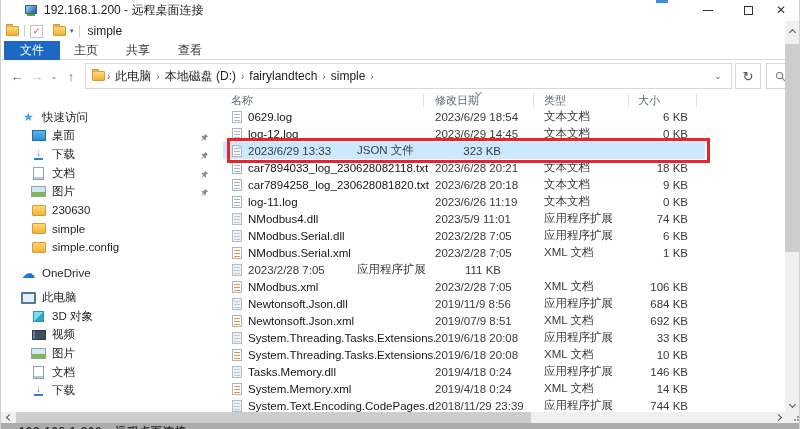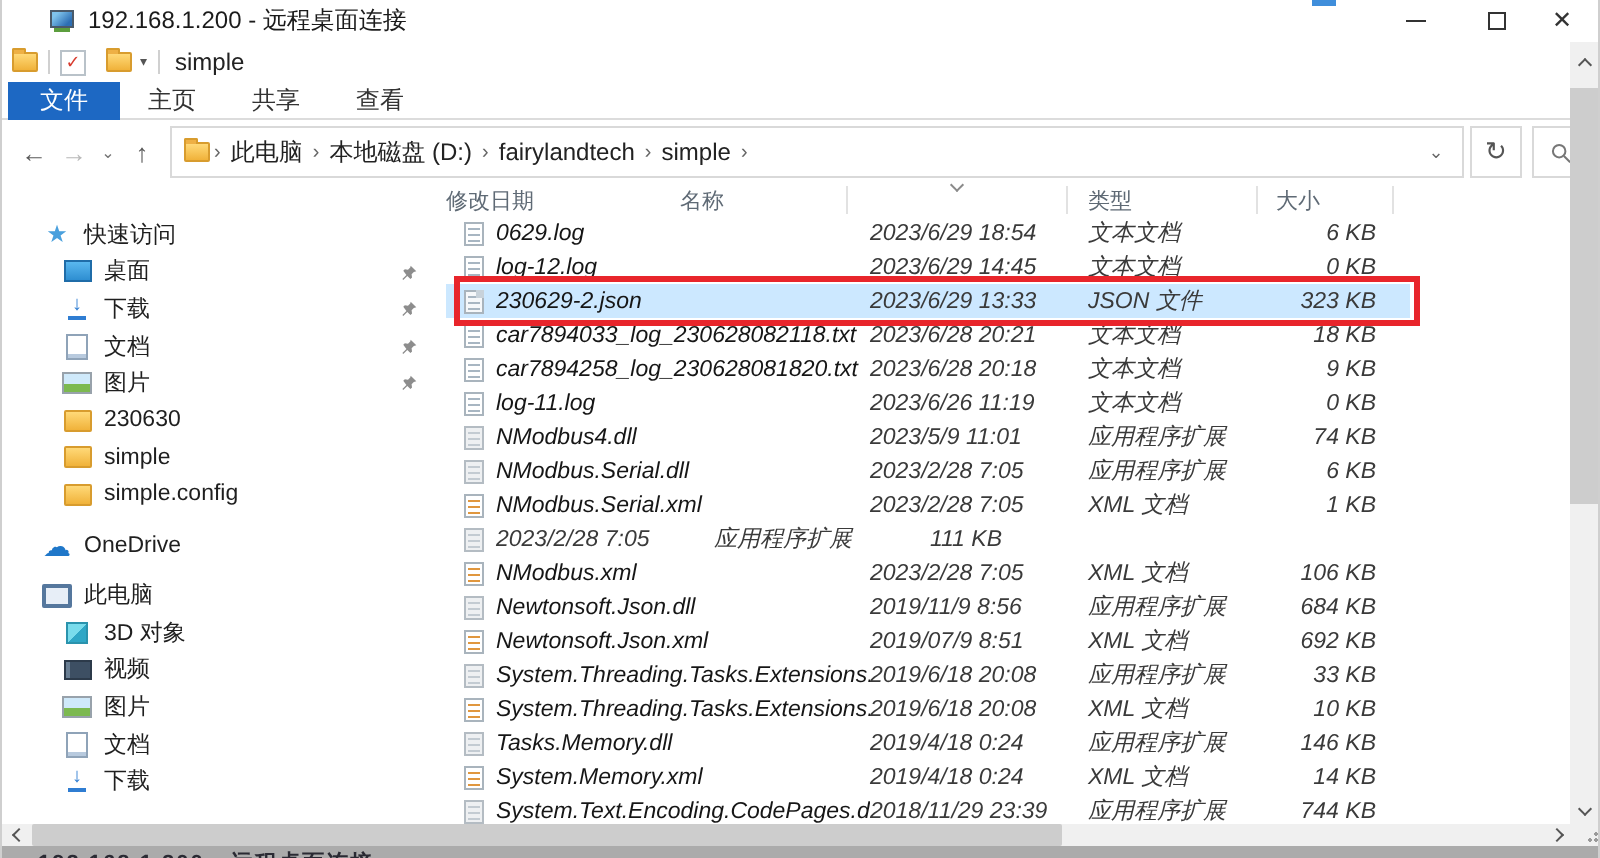--- a/index.html
+++ b/index.html
@@ -82,21 +82,21 @@
   .hc{white-space:nowrap;position:relative;height:16px;display:flex;align-items:center;}
   .hc.c-name{width:212px;padding-left:8px;}
   .hc.c-date{width:109px;}
   .hc.c-type{width:84px;}
   .hc.c-size{width:62px;padding-left:10px;}
   .hsep{position:absolute;top:1px;width:1px;height:14px;background:#e2e2e2;}
   .sort-chev{position:absolute;left:253px;top:-2px;width:6px;height:6px;}
   .sort-chev::before{content:"";position:absolute;left:0;top:0;width:4px;height:4px;border-right:1px solid #8a8a8a;border-bottom:1px solid #8a8a8a;transform:rotate(45deg);}
 
   .rows{position:relative;}
-  .frow{height:17px;display:flex;align-items:center;font-size:11.5px;color:#3a3a3a;width:482px;cursor:default;font-style:italic;}
+  .frow{height:17px;display:flex;align-items:center;font-size:11.5px;color:#3a3a3a;width:482px;cursor:default;}
   .frow.selected{background:var(--sel);}
   .cell-icon{width:13px;margin-left:7px;margin-right:5px;flex:0 0 13px;display:flex;justify-content:center;}
   .cell-name{width:187px;color:#161616;white-space:nowrap;overflow:hidden;}
   .cell-date{width:109px;white-space:nowrap;}
   .cell-type{width:84px;white-space:nowrap;}
   .cell-size{width:62px;text-align:right;white-space:nowrap;padding-right:2px;}
 
   
   .fic{width:10px;height:12px;background:#fff;border:1px solid #a9b4bd;position:relative;}
   .fic::before{content:"";position:absolute;left:1px;right:1px;top:2px;height:8px;
@@ -274,22 +274,22 @@
           <span class="si doc"></span>
           <span class="side-label">文档</span>
         </div>
         <div class="side-item">
           <span class="si download"></span>
           <span class="side-label">下载</span>
         </div>
       </div>
     <div class="filelist">
       <div class="list-head" id="listhead">
+          <span class="hc c-name">名称</span>
           <span class="hc c-date">修改日期</span>
-          <span class="hc c-name">名称</span>
           <span class="hc c-type">类型</span>
           <span class="hc c-size">大小</span>
           <span class="hsep" style="left: 200px;"></span>
           <span class="hsep" style="left: 310px;"></span>
           <span class="hsep" style="left: 405px;"></span>
           <span class="hsep" style="left: 473px;"></span>
           <span class="sort-chev"></span>
         </div>
       <div class="rows" id="rows">
           <div class="frow">
@@ -307,21 +307,20 @@
             </span>
             <span class="cell-name">log-12.log</span>
             <span class="cell-date">2023/6/29 14:45</span>
             <span class="cell-type">文本文档</span>
             <span class="cell-size">0 KB</span>
           </div>
           <div class="frow selected">
             <span class="cell-icon">
               <span class="fic json"></span>
             </span>
-            <span class="cell-name">230629-2.json</span>
             <span class="cell-date">2023/6/29 13:33</span>
             <span class="cell-type">JSON 文件</span>
             <span class="cell-size">323 KB</span>
           </div>
           <div class="frow">
             <span class="cell-icon">
               <span class="fic txt"></span>
             </span>
             <span class="cell-name">car7894033_log_230628082118.txt</span>
             <span class="cell-date">2023/6/28 20:21</span>

